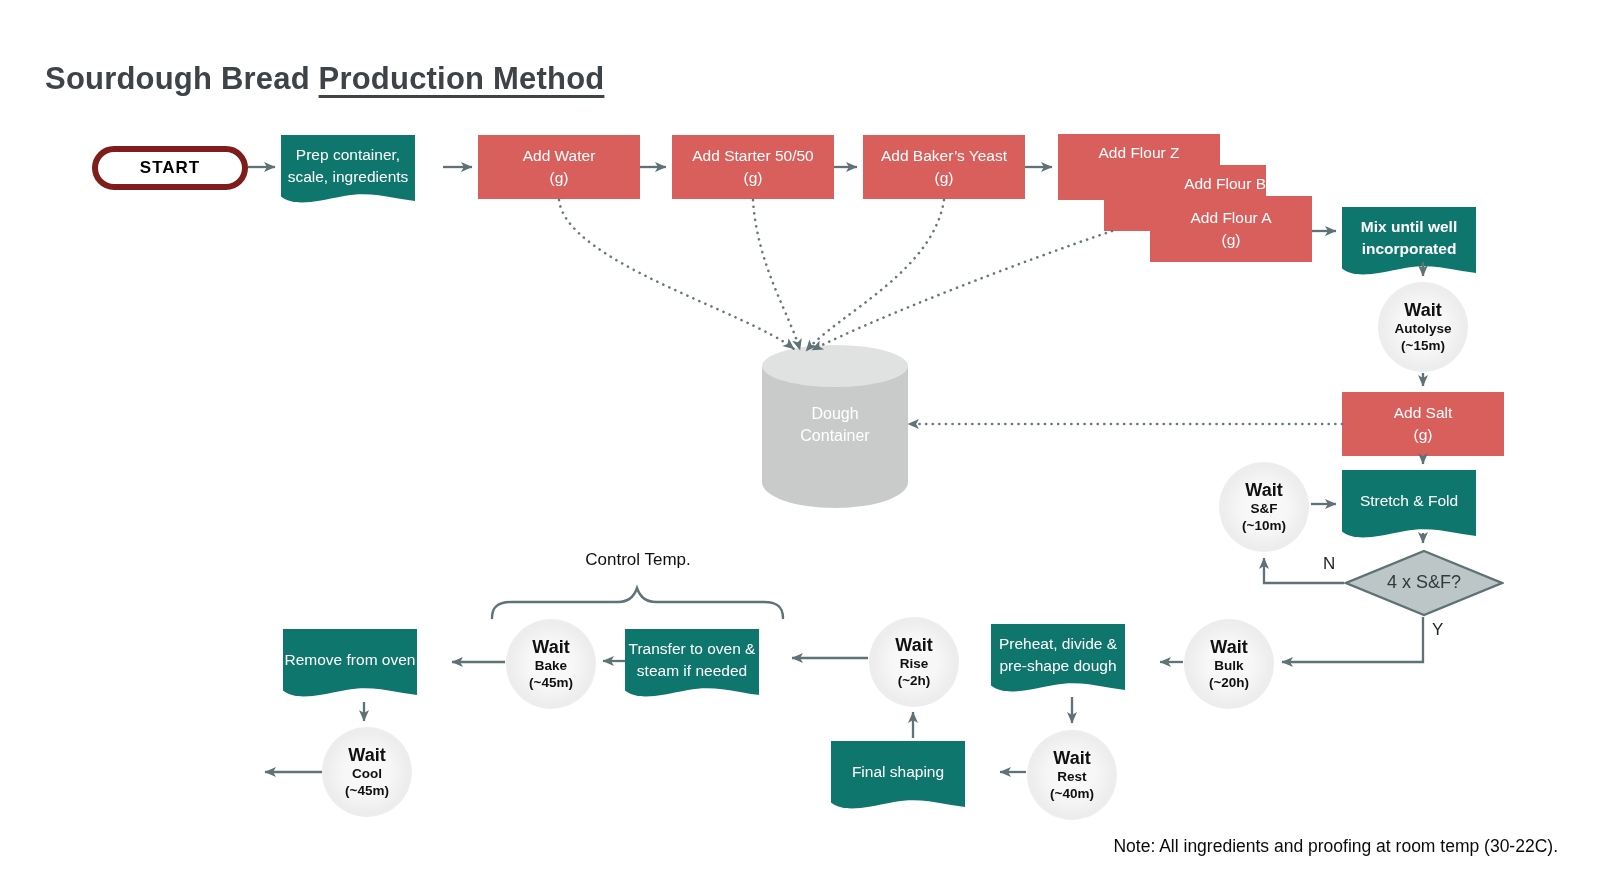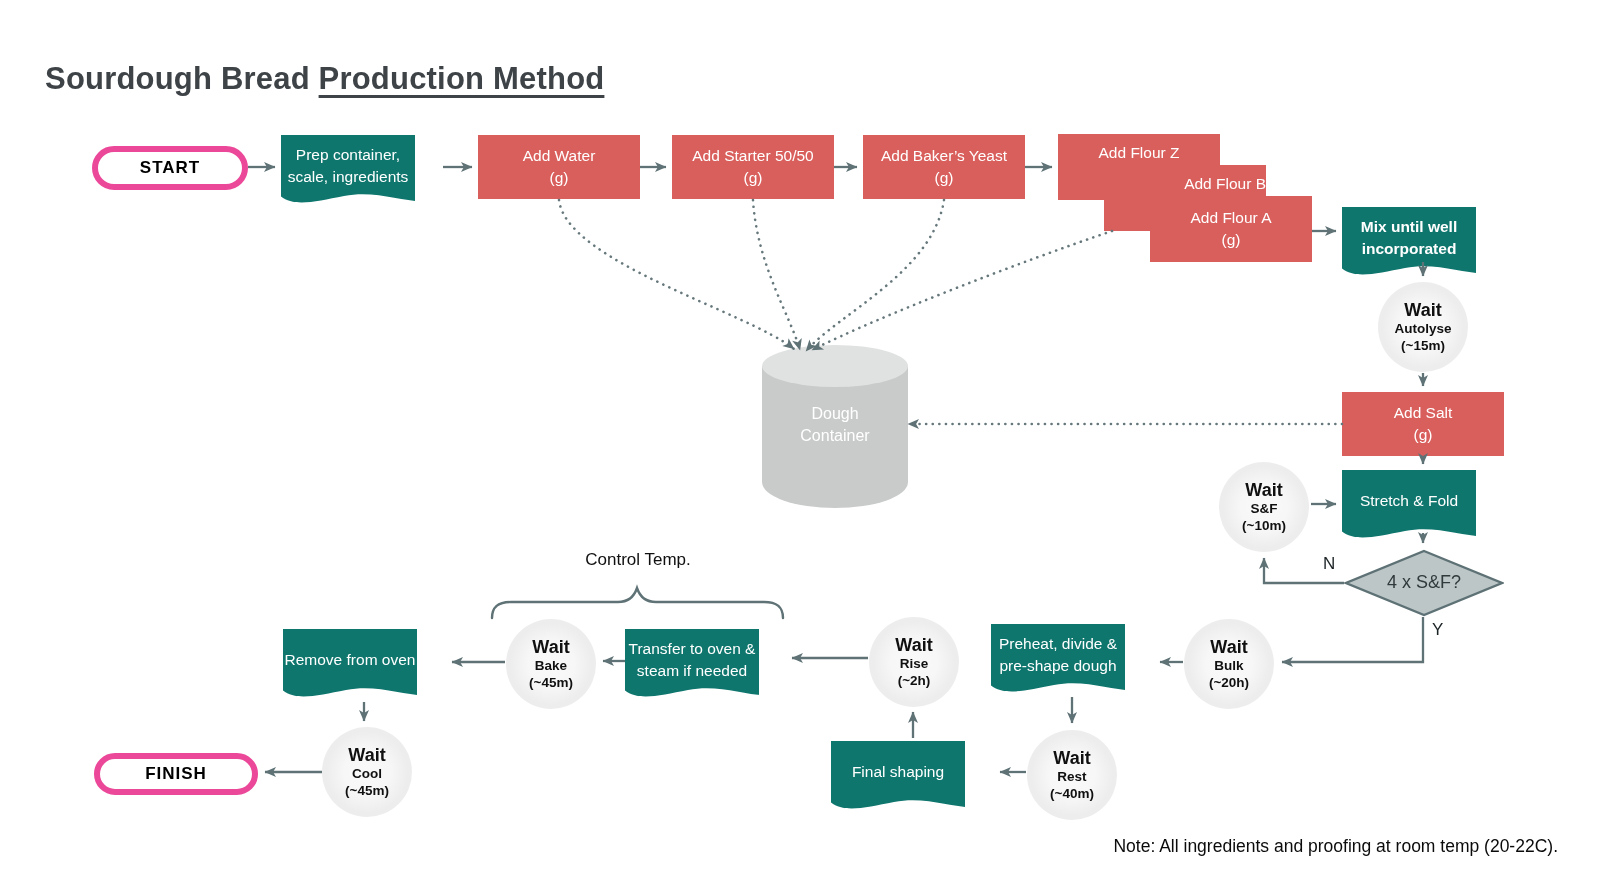--- a/index.html
+++ b/index.html
@@ -25,21 +25,21 @@
     display:flex; flex-direction:column; align-items:center; justify-content:center;
     text-align:center; z-index:2; line-height:1.4;
   }
   .red  { background:#d95f5c; color:#ffffff; font-size:15.5px; width:162px; }
   .doc  {
     background:#0f766e; color:#ffffff; font-size:15.5px;
     width:134px; height:76px; padding-bottom:15px;
     clip-path:path('M0 0 L162 0 L162 61 C136 76 104 53 63 61 C35 66.5 13 72 0 61.5 Z');
   }
   .pill {
-    background:#ffffff; border:6px solid #ec4899; border-radius:26px;
+    background:#ffffff; border:6px solid #7f1d1d; border-radius:26px;
     font-weight:bold; font-size:17px; color:#000; letter-spacing:1px;
   }
   .wait {
     width:90px; height:90px; border-radius:50%;
     background:radial-gradient(circle at 50% 50%, #f9f9f9 0%, #f7f7f7 36%, #ecedec 64%);
     color:#101010; line-height:1.25;
   }
   .wait .w-title { font-size:18px; font-weight:bold; }
   .wait .w-sub   { font-size:13.5px; font-weight:bold; }
   .topalign { justify-content:flex-start; padding-top:8px; }
@@ -240,29 +240,26 @@
   <div class="node doc" style="left:283px;top:629px;">
     <span>Remove from oven</span>
   </div>
 
   <div class="node wait" style="left:322px;top:727px;">
     <span class="w-title">Wait</span>
     <span class="w-sub">Cool</span>
     <span class="w-sub">(~45m)</span>
   </div>
 
-  <div class="node pill" style="left:94px;top:753px;width:164px;height:42px;">
-    <span>FINISH</span>
-  </div>
 
   <div id="cylinder">
     <div class="cyl-body"></div>
     <div class="cyl-top"></div>
     <div class="cyl-label">
       <div>Dough</div>
       <div>Container</div>
     </div>
   </div>
 
   <div id="control-temp">Control Temp.</div>
-  <div id="footnote">Note: All ingredients and proofing at room temp (20-22C).</div>
+  <div id="footnote">Note: All ingredients and proofing at room temp (30-22C).</div>
 
 </div>
 
 </body></html>

